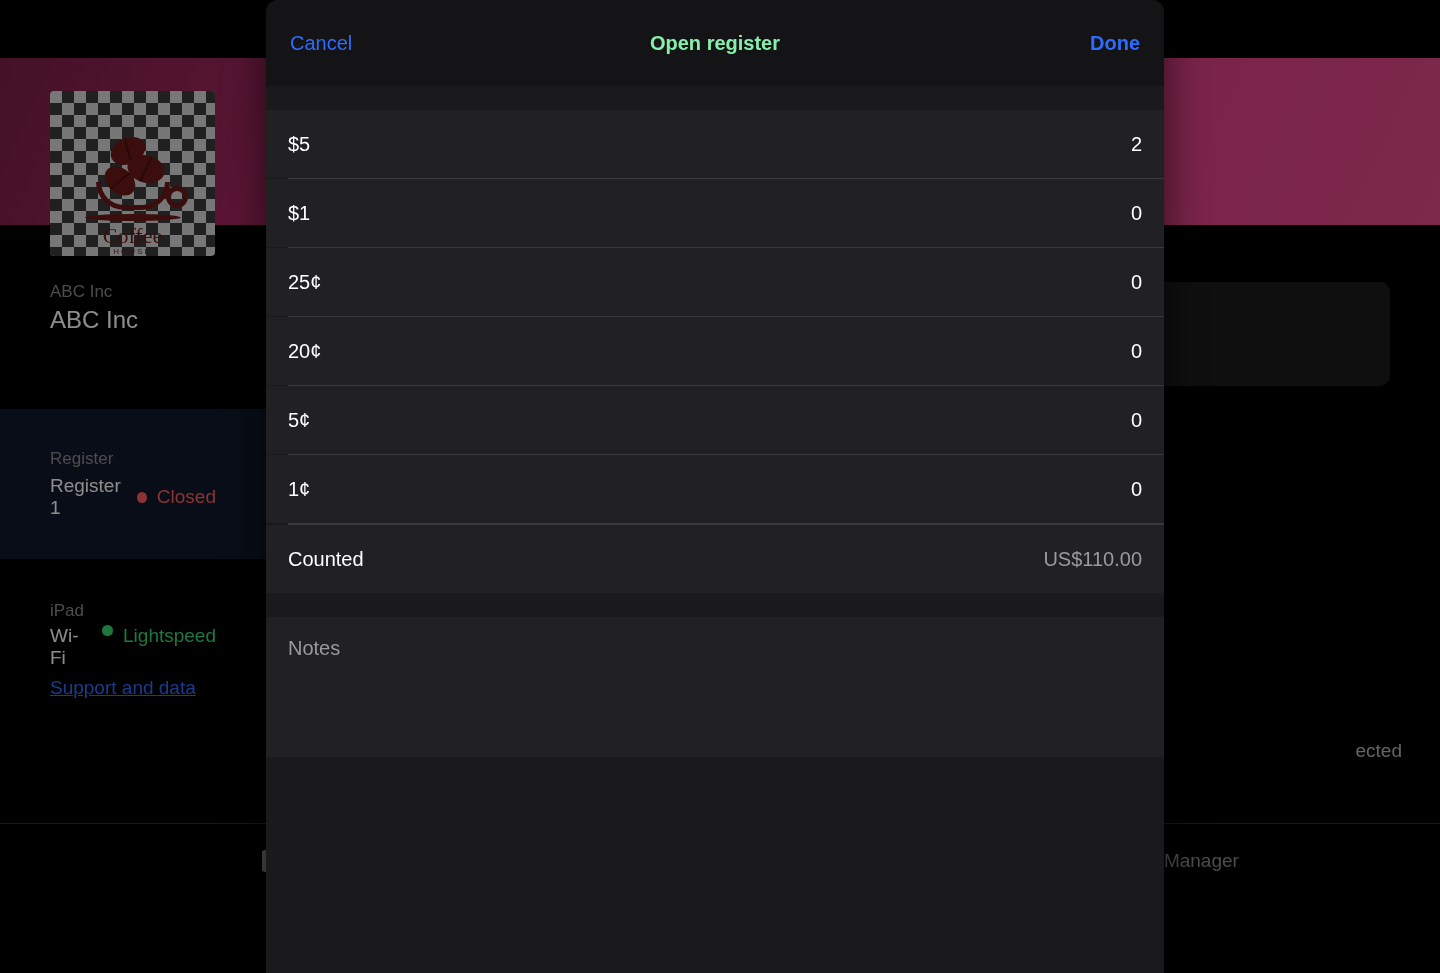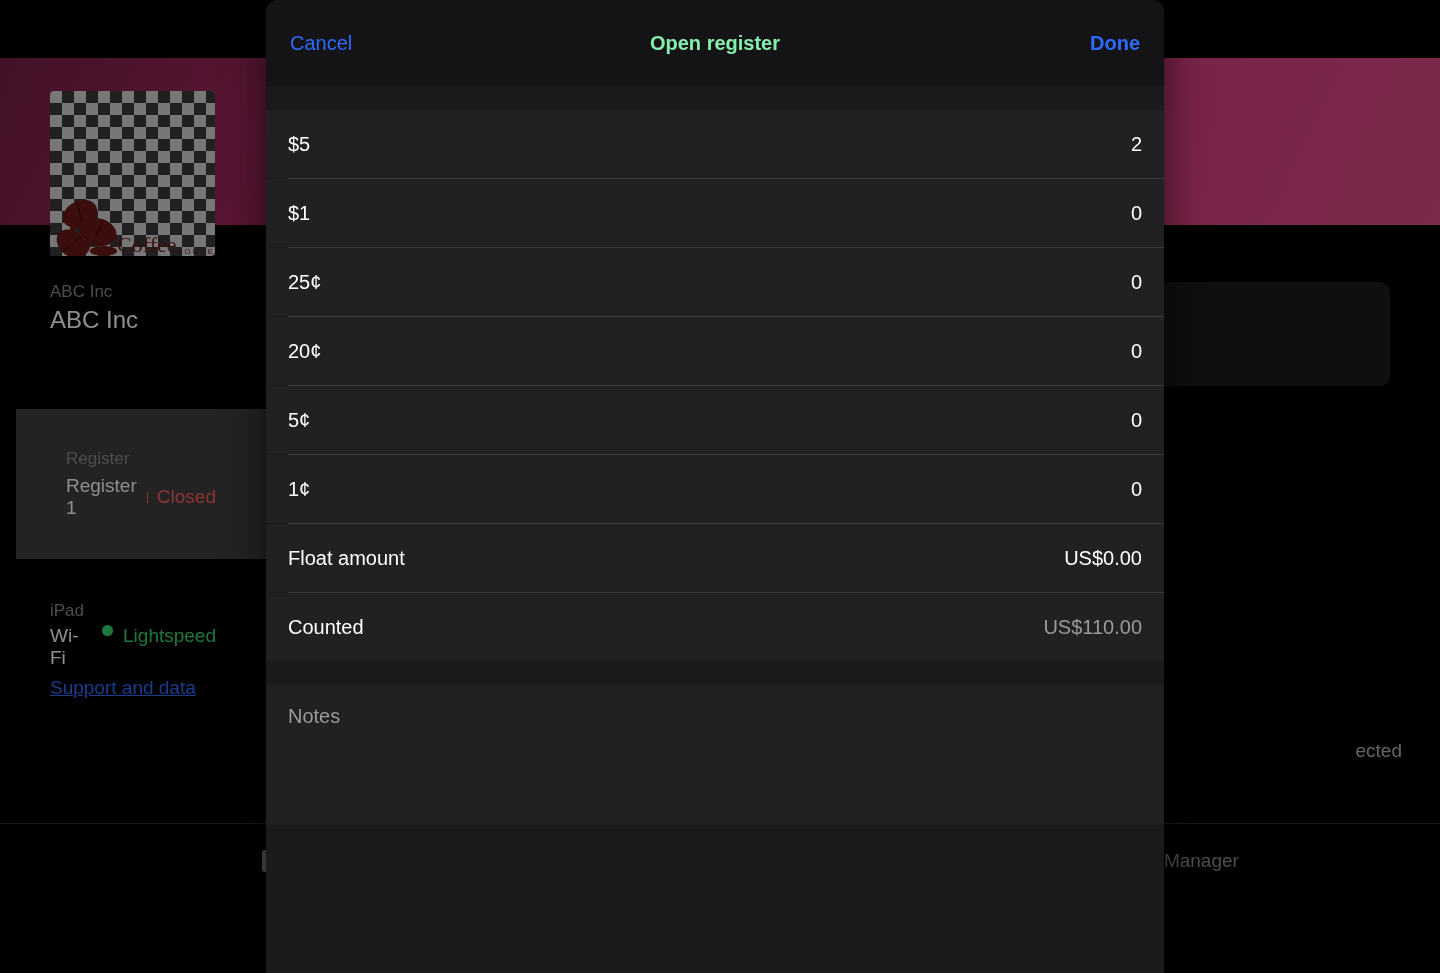--- a/index.html
+++ b/index.html
@@ -46,21 +46,21 @@
       position: absolute; inset: 0;
       background-image:
         linear-gradient(45deg, #3a3a3a 25%, transparent 25%, transparent 75%, #3a3a3a 75%),
         linear-gradient(45deg, #3a3a3a 25%, transparent 25%, transparent 75%, #3a3a3a 75%);
       background-size: 24px 24px;
       background-position: 0 0, 12px 12px;
       background-color: #d9d9d9;
     }
     .logo-art {
       position: absolute; inset: 0;
-      display: flex; flex-direction: row; align-items: flex-end; justify-content: center; margin-top: 47px;
+      display: flex; flex-direction: column; align-items: center; justify-content: center; margin-top: 47px;
     }
     .beans {
       width: 70px; height: 55px;
       position: relative;
     }
     .bean {
       position: absolute;
       width: 36px; height: 26px;
       background: #6c1a17;
       border-radius: 50%;
@@ -118,24 +118,24 @@
 
     .company {
       position: absolute;
       left: 50px; top: 282px;
     }
     .company .small { color: #8b8b8f; font-size: 17px; }
     .company .big { color: #fff; font-size: 24px; margin-top: 4px; }
 
     .side-section-1 {
       position: absolute;
-      left: 16px; right: 0;
+      left: 0; right: 0;
       top: 409px;
       height: 150px;
-      background: #404040;
+      background: #0f172a;
       padding: 40px 50px 0 50px;
     }
     .side-label { color: #8b8b8f; font-size: 17px; }
     .side-row { display: flex; align-items: center; gap: 10px; margin-top: 6px; font-size: 19px; }
     .dot { width: 11px; height: 11px; border-radius: 50%; display: inline-block; }
     .dot.red { background: #ff5c5c; }
     .dot.green { background: #36d86f; }
     .status-closed { color: #ff5c5c; }
 
     .side-section-2 {
@@ -410,24 +410,20 @@
           <span class="val">0</span>
         </div>
         <div class="divider-line"></div>
         <div class="row">
           <span>1¢</span>
           <span class="val">0</span>
         </div>
         <div class="divider-line"></div>
       </div>
 
-    <div class="row">
-      <span>Float amount</span>
-      <span class="val">US$0.00</span>
-    </div>
     <div class="divider-line"></div>
     <div class="row">
       <span>Counted</span>
       <span class="val dim">US$110.00</span>
     </div>
 
     <div class="section-gap"></div>
 
     <div class="notes-row">
       <span>Notes</span>

